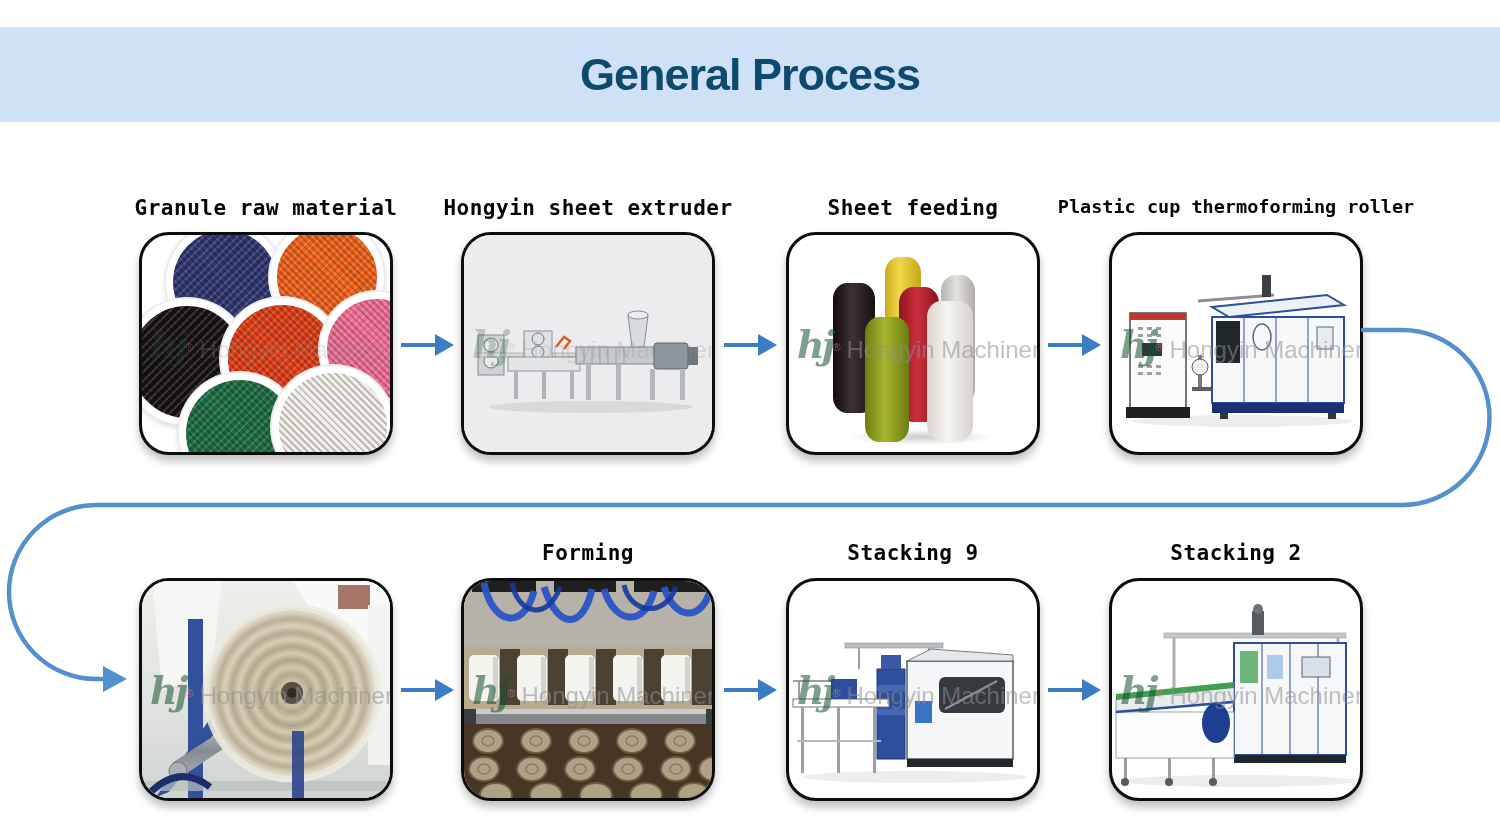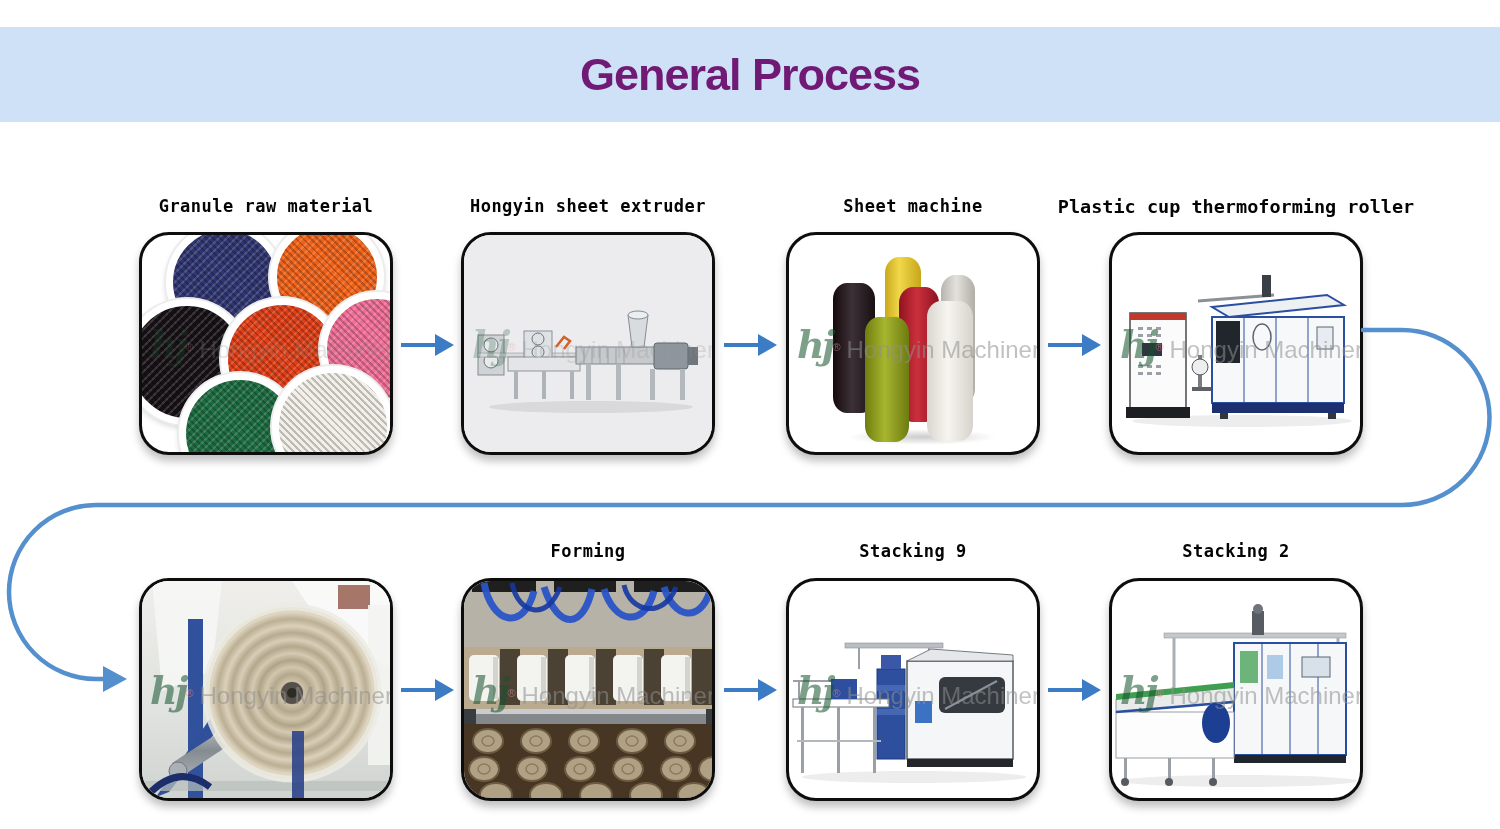--- a/index.html
+++ b/index.html
@@ -1,24 +1,24 @@
 <!DOCTYPE html>
 <html><head>
 <meta charset="utf-8">
 <style>
   html,body{margin:0;padding:0;background:#fff;}
   .stage{position:relative;width:1500px;height:829px;background:#ffffff;overflow:hidden;
          font-family:"DejaVu Sans Mono",monospace;}
   
   .band{position:absolute;left:0;top:27px;width:100%;height:95px;background:#cfe1f6;}
   .title{position:absolute;left:0;top:0;width:100%;height:95px;line-height:95px;text-align:center;
-         font-family:"Liberation Sans",sans-serif;font-weight:700;font-size:45px;letter-spacing:-1px;color:#701a75;}
+         font-family:"Liberation Sans",sans-serif;font-weight:700;font-size:45px;letter-spacing:-1px;color:#0c4a6e;}
   
   .step-label{position:absolute;width:420px;text-align:center;
-              font-family:"DejaVu Sans Mono",monospace;font-weight:700;font-size:17px;
+              font-family:"DejaVu Sans Mono",monospace;font-weight:700;font-size:21px;
               letter-spacing:0.5px;color:#040404;white-space:nowrap;}
   .lr1{top:196px}.lr2{top:541px}
   .lc1{left:56px}.lc2{left:378px}.lc3{left:703px}.lc4{left:1026px}
   .long{font-size:18.5px;letter-spacing:0px;}
   
   .card{position:absolute;width:254px;height:223px;box-sizing:border-box;
         border:3px solid #0d0d0d;border-radius:30px;background:#fff;overflow:hidden;
         box-shadow:0 6px 9px rgba(0,0,0,.25);}
   .cr1{top:232px}.cr2{top:578px}
   .cp1{left:139px}.cp2{left:461px}.cp3{left:786px}.cp4{left:1109px}
@@ -64,21 +64,21 @@
 <body>
 
 <div class="stage">
 
   <div class="band">
     <div class="title">General Process</div>
   </div>
 
   <div class="step-label lr1 lc1">Granule raw material</div>
   <div class="step-label lr1 lc2">Hongyin sheet extruder</div>
-  <div class="step-label lr1 lc3">Sheet machine</div>
+  <div class="step-label lr1 lc3">Sheet feeding</div>
   <div class="step-label lr1 lc4 long">Plastic cup thermoforming roller</div>
   <div class="step-label lr2 lc2">Forming</div>
   <div class="step-label lr2 lc3">Stacking 9</div>
   <div class="step-label lr2 lc4">Stacking 2</div>
 
   <div class="card cr1 cp1">
     <div class="ill">
       <div class="bowl b-navy"></div>
       <div class="bowl b-orange"></div>
       <div class="bowl b-black"></div>

